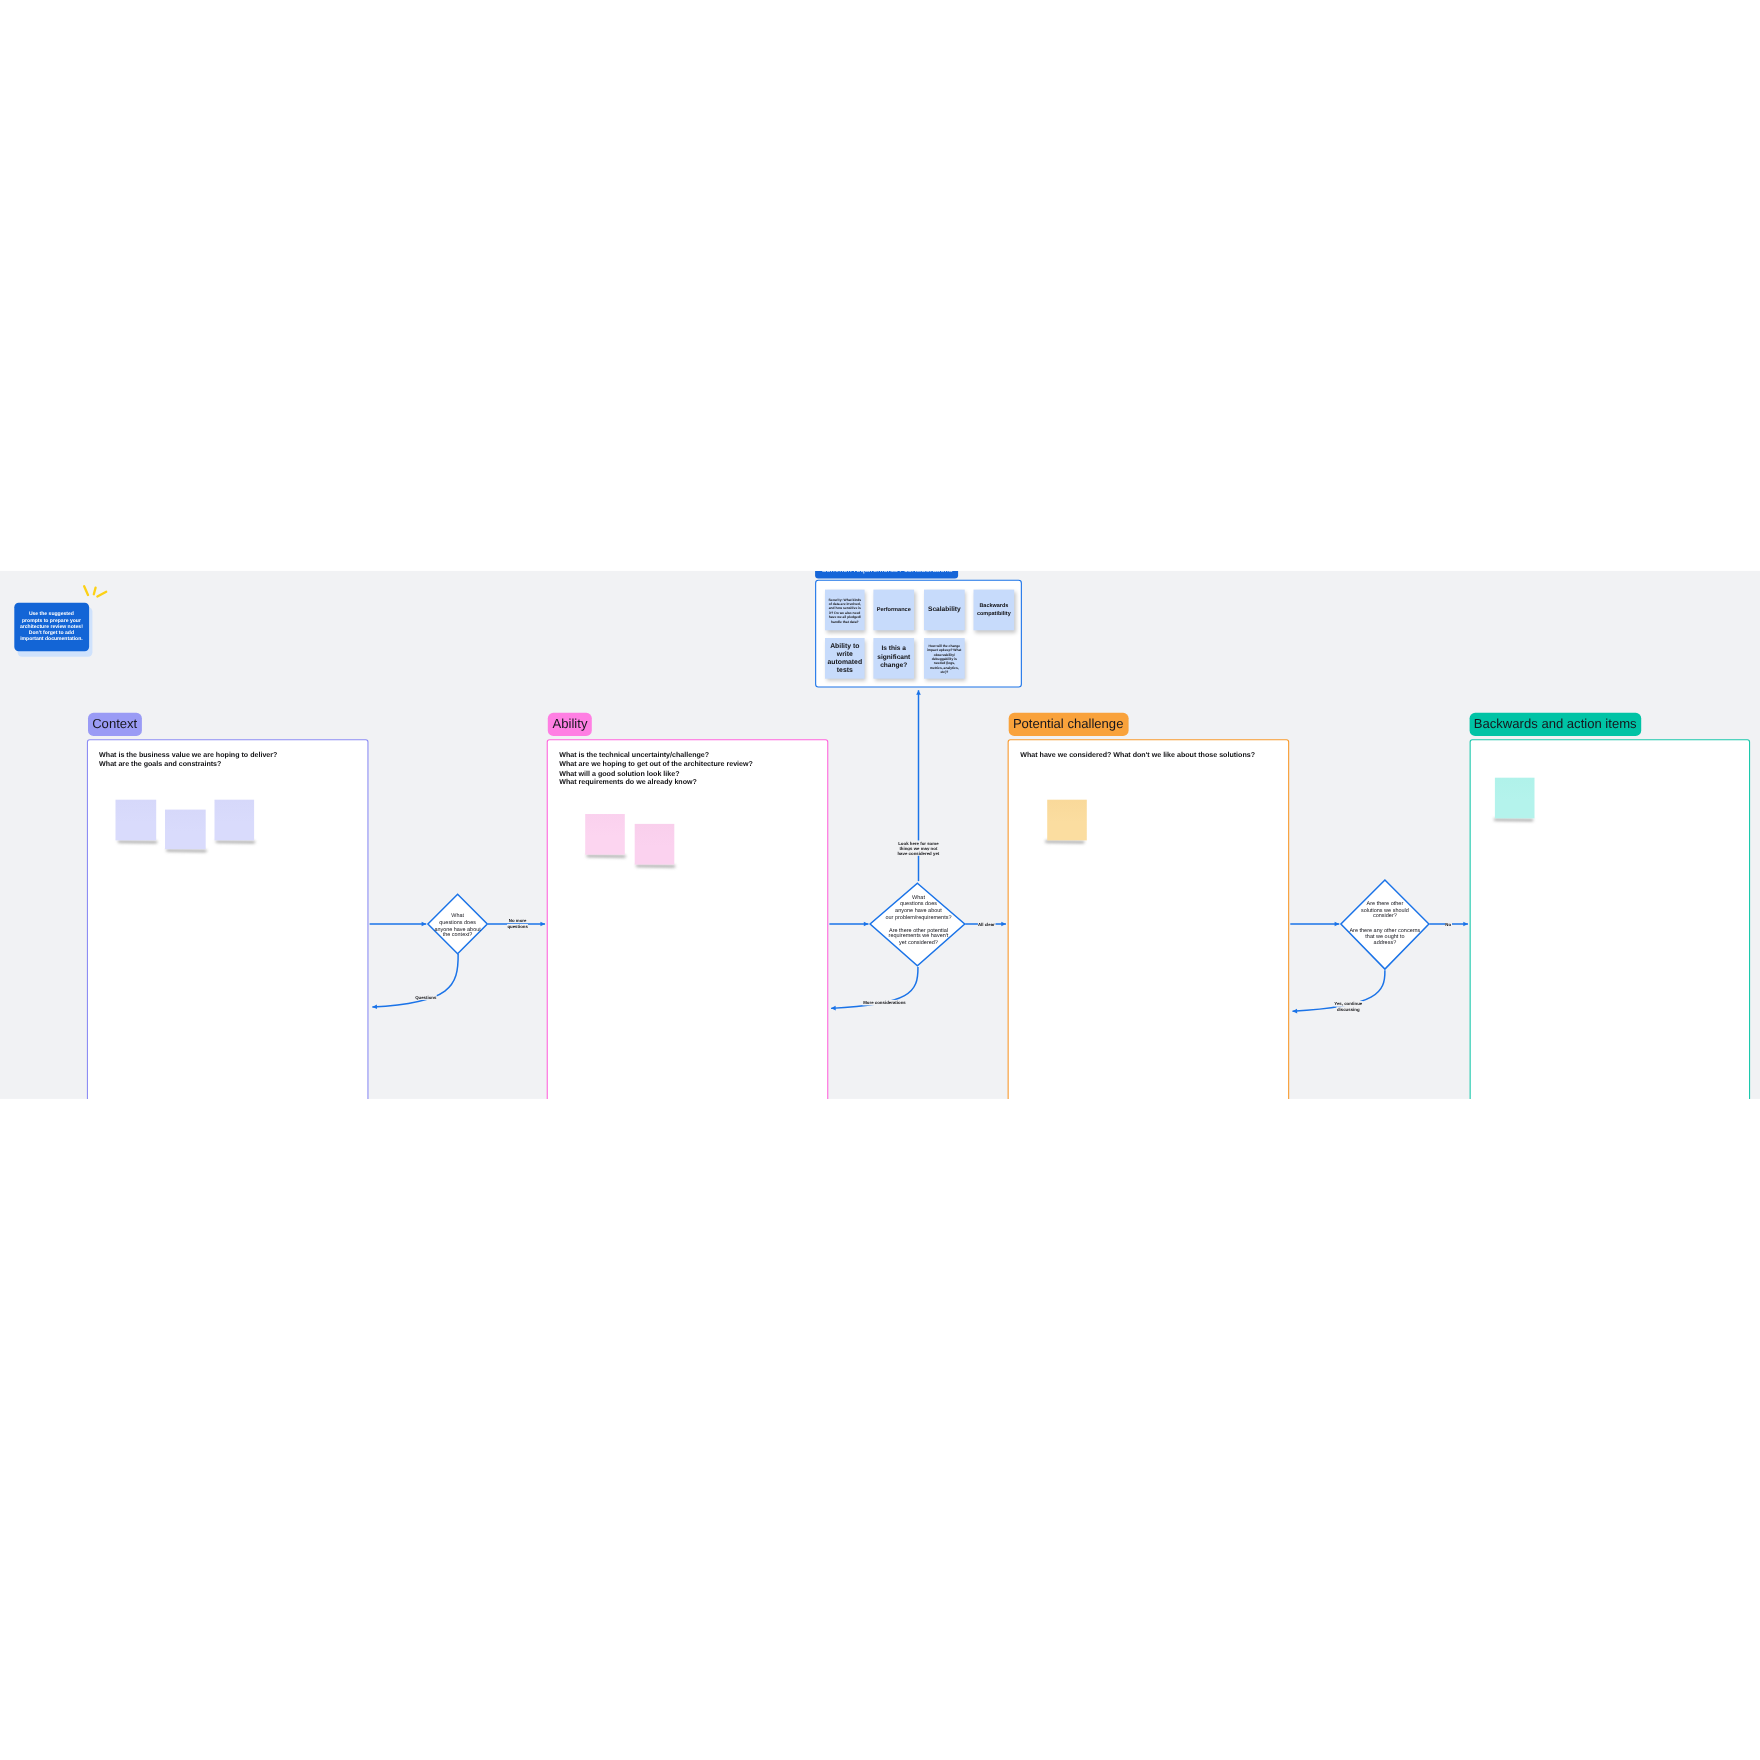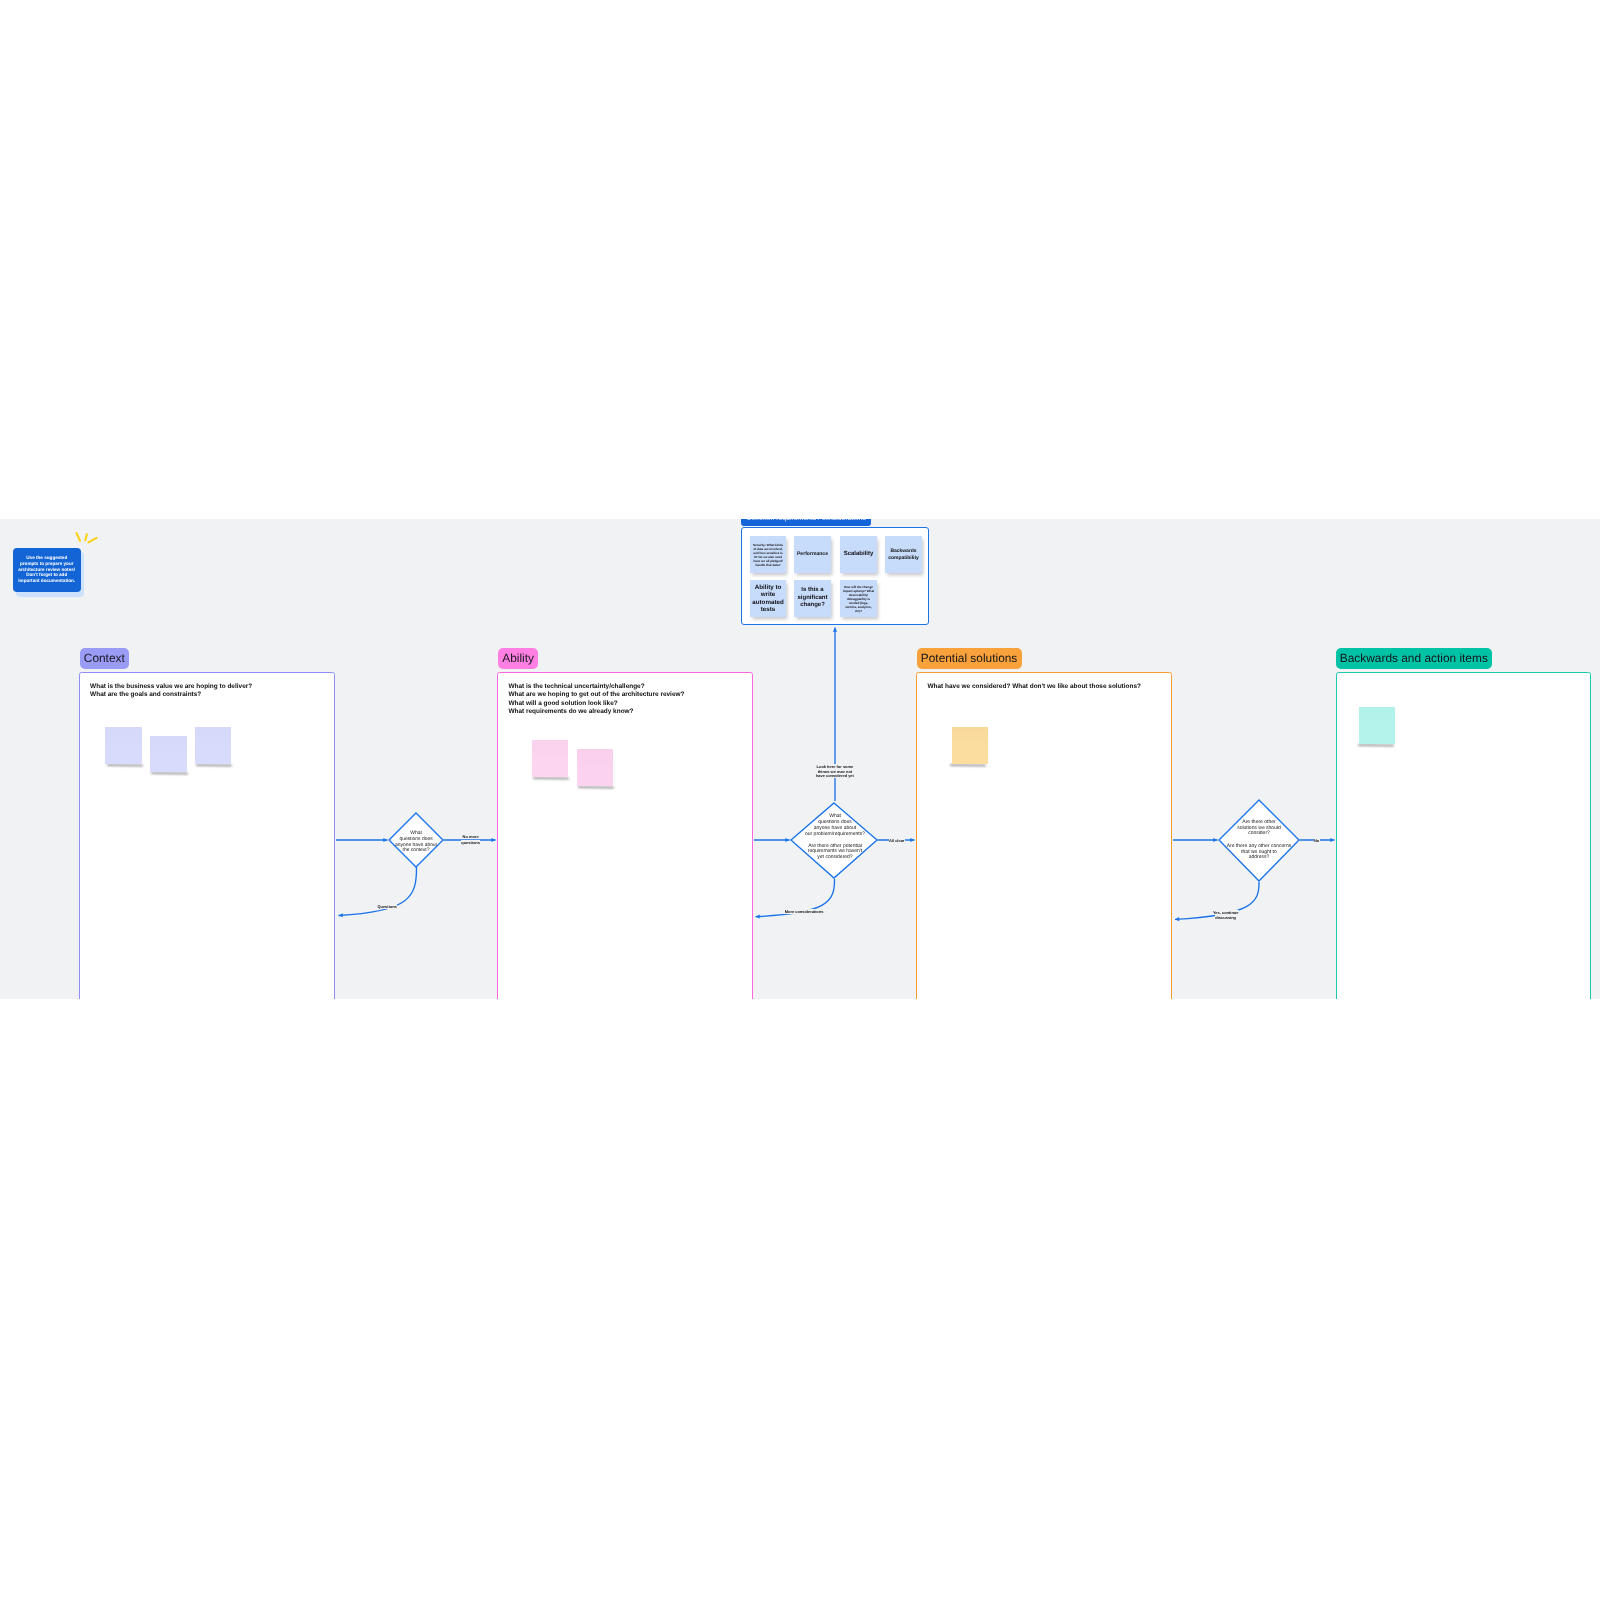--- a/index.html
+++ b/index.html
@@ -79,21 +79,21 @@
 
   <div class="sec-label" style="left: 498px; top: 128.5px; background: rgb(255, 127, 227);">Ability</div>
   <div class="sec-panel" style="left: 497px; top: 153px; width: 256px; height: 337px; border: 1px solid rgb(255, 102, 221);"></div>
   <div class="sec-prompts" style="left:508.4px;top:163.6px;">
     <div>What is the technical uncertainty/challenge?</div>
     <div>What are we hoping to get out of the architecture review?</div>
     <div>What will a good solution look like?</div>
     <div>What requirements do we already know?</div>
   </div>
 
-  <div class="sec-label" style="left: 916.5px; top: 128.5px; background: rgb(249, 162, 59);">Potential solutions</div>
+  <div class="sec-label" style="left: 916.5px; top: 128.5px; background: rgb(249, 162, 59);">Potential challenge</div>
   <div class="sec-panel" style="left: 916px; top: 153px; width: 256px; height: 337px; border: 1px solid rgb(248, 155, 47);"></div>
   <div class="sec-prompts" style="left:927.5px;top:163.6px;">
     <div>What have we considered? What don't we like about those solutions?</div>
   </div>
 
   <div class="sec-label" style="left: 1335.5px; top: 128.5px; background: rgb(0, 195, 165);">Backwards and action items</div>
   <div class="sec-panel" style="left: 1336px; top: 153px; width: 255px; height: 337px; border: 1px solid rgb(28, 200, 172);"></div>
 
   <div id="sticky-notes">
       <div class="note-sh" style="left: 106.6px; top: 244.8px; width: 36.4px; height: 2.2px;"></div>

